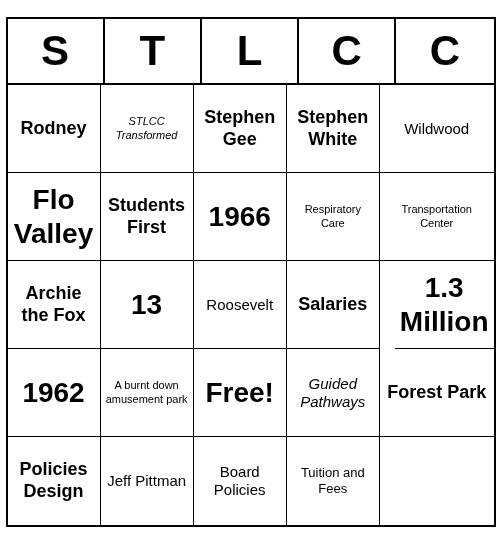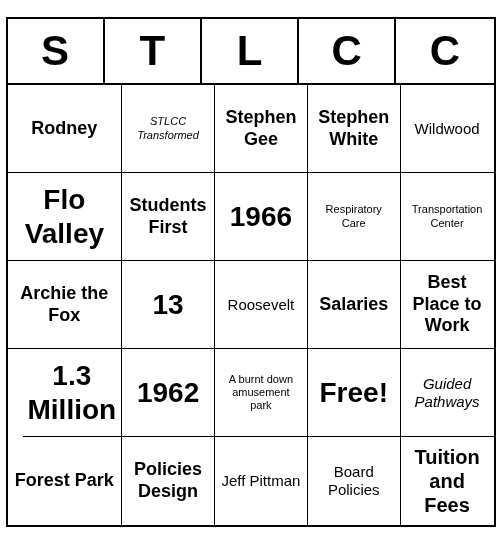--- a/index.html
+++ b/index.html
@@ -73,25 +73,24 @@
       <div class="bingo-cell" style="font-size: 15px; text-align: right;">Wildwood</div>
       <div class="bingo-cell" style="font-size: 28px; font-weight: bold;">Flo Valley</div>
       <div class="bingo-cell" style="font-size: 18px; font-weight: bold;">Students First</div>
       <div class="bingo-cell" style="font-size: 28px; font-weight: bold;">1966</div>
       <div class="bingo-cell" style="font-size: 11px;">Respiratory Care</div>
       <div class="bingo-cell" style="font-size: 11px;">Transportation Center</div>
       <div class="bingo-cell" style="font-size: 18px; font-weight: bold;">Archie the Fox</div>
       <div class="bingo-cell" style="font-size: 28px; font-weight: bold;">13</div>
       <div class="bingo-cell" style="font-size: 15px;">Roosevelt</div>
       <div class="bingo-cell" style="font-size: 18px; font-weight: bold;">Salaries</div>
-      <div class="bingo-cell" style="font-size: 18px; font-weight: bold;">Best Place to Work</div>
       <div class="bingo-cell" style="font-size: 28px; font-weight: bold; margin-left: 15px;">1.3 Million</div>
       <div class="bingo-cell" style="font-size: 28px; font-weight: bold;">1962</div>
       <div class="bingo-cell" style="font-size: 11px;">A burnt down amusement park</div>
       <div class="bingo-cell" style="font-size: 28px; font-weight: bold;">Free!</div>
       <div class="bingo-cell" style="font-size: 15px; font-style: italic;">Guided Pathways</div>
       <div class="bingo-cell" style="font-size: 18px; font-weight: bold;">Forest Park</div>
       <div class="bingo-cell" style="font-size: 18px; font-weight: bold;">Policies Design</div>
       <div class="bingo-cell" style="font-size: 15px;">Jeff Pittman</div>
       <div class="bingo-cell" style="font-size: 15px;">Board Policies</div>
-      <div class="bingo-cell" style="font-size: 20px; font-weight: bold; text-align: center;">Tuition and Fees</div>
+      <div class="bingo-cell" style="font-size: 13px; font-weight: normal; text-align: center;">Tuition and Fees</div>
     </div>
 </div>
 
 </body></html>

